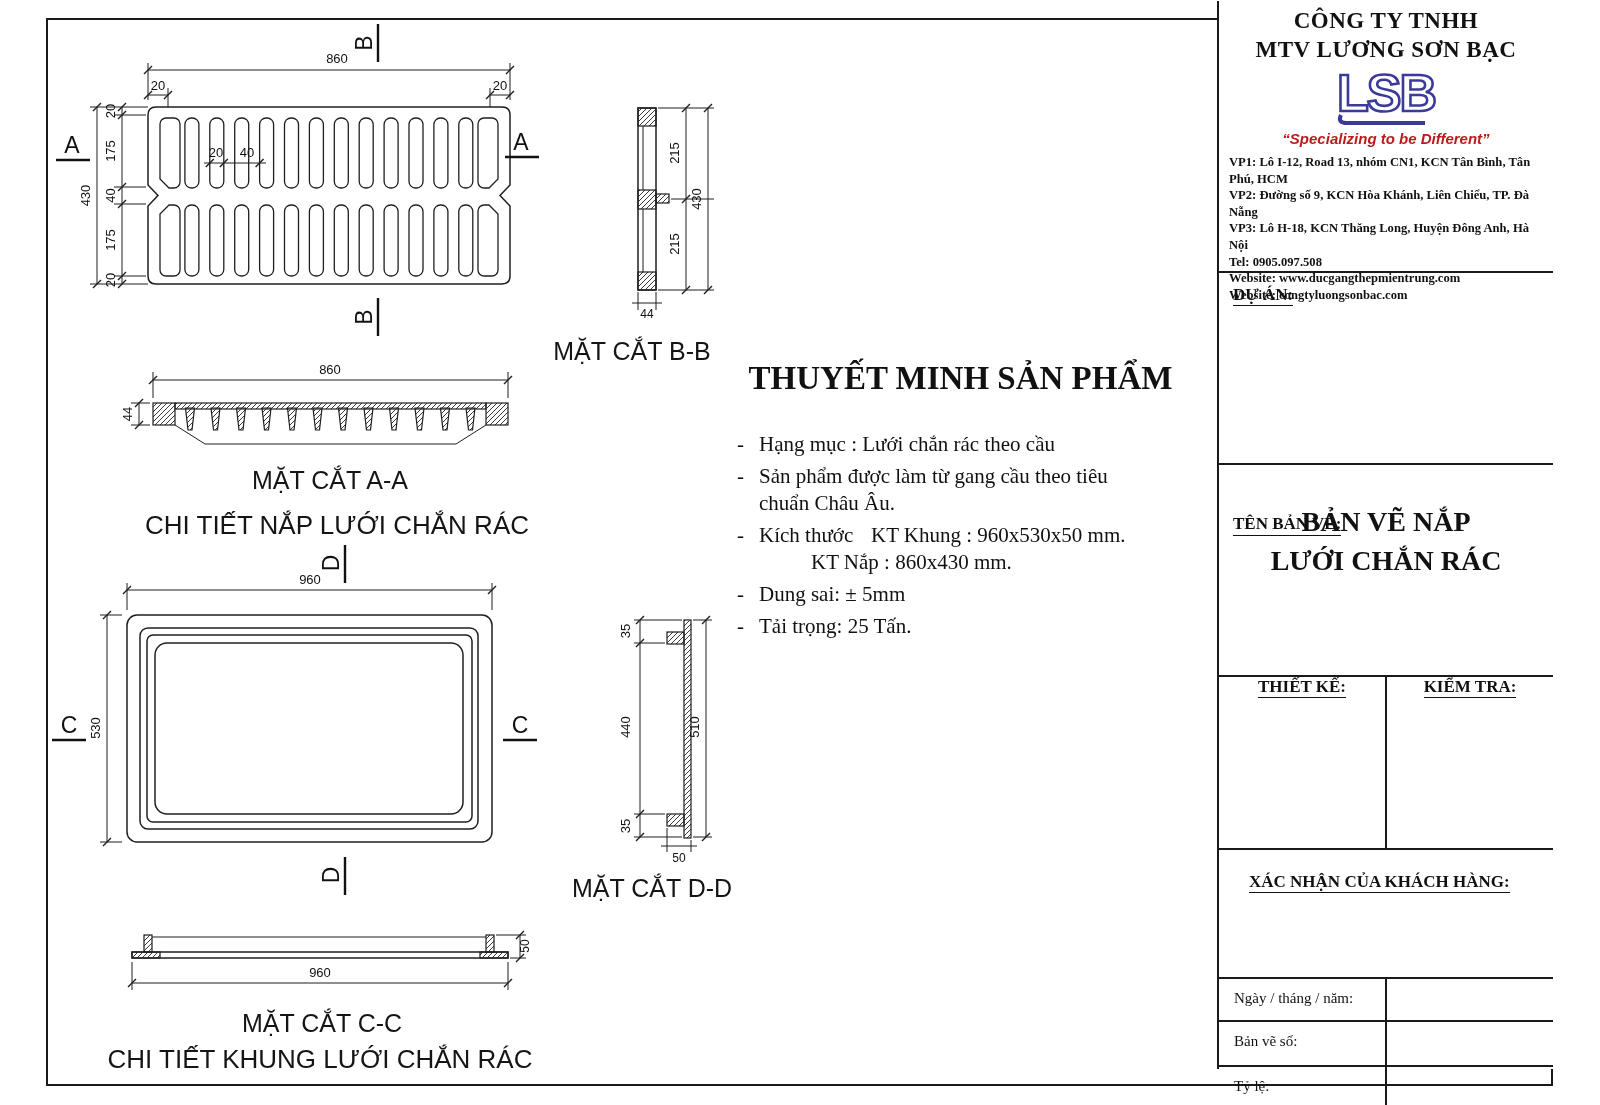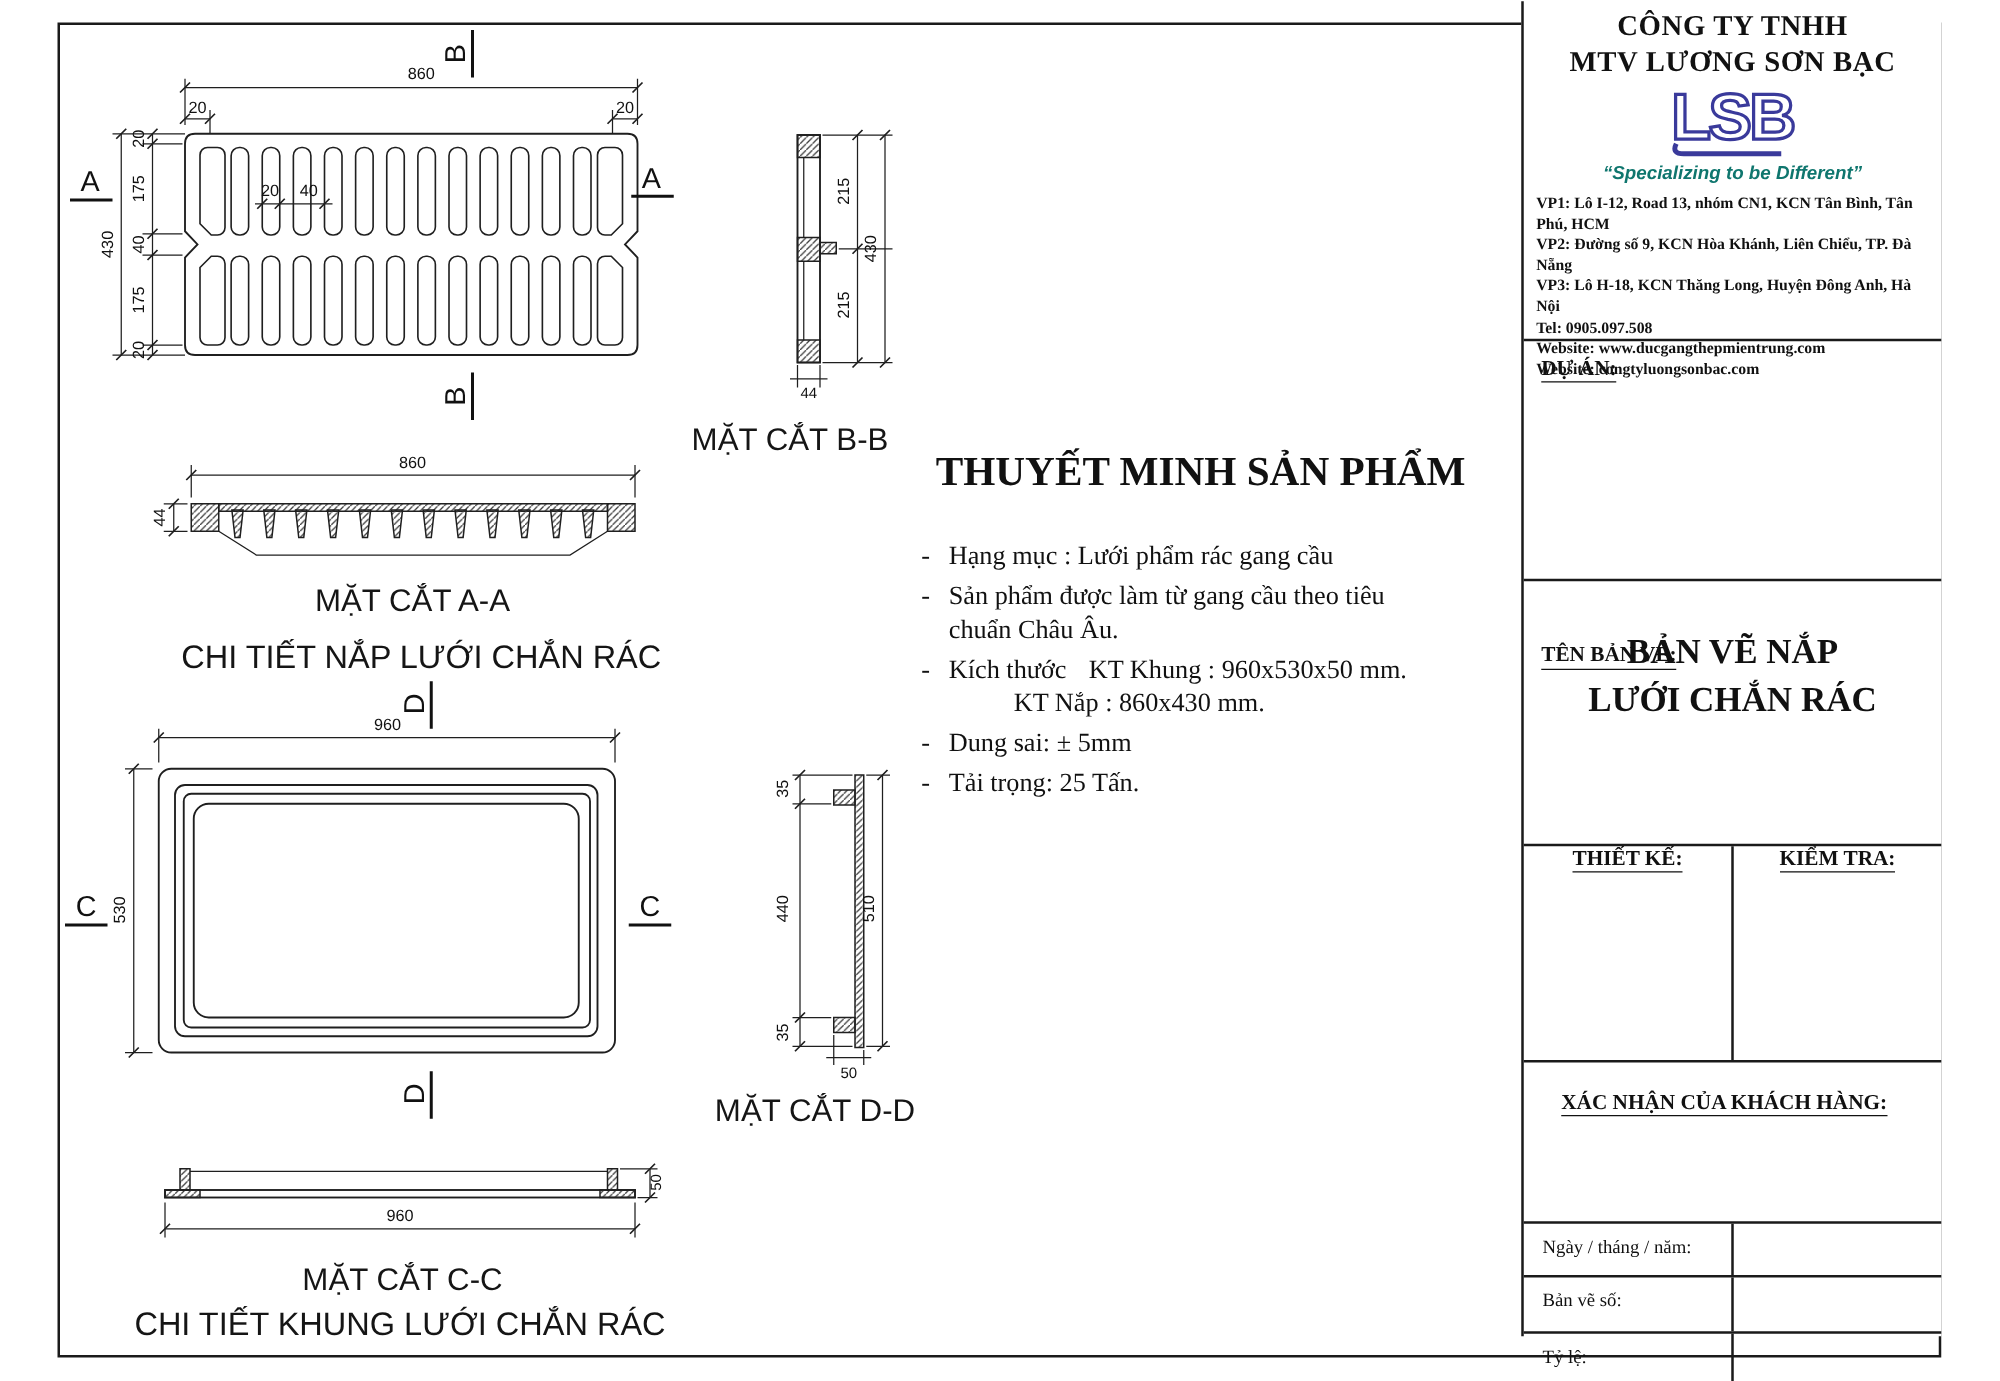--- a/index.html
+++ b/index.html
@@ -35,21 +35,21 @@
   .kt-line{display:flex;}
   .kt-label{flex:0 0 112px;}
   .kt-indent{margin-left:52px;}
   
   .tb{position:absolute;left:1217px;top:1px;width:336px;height:1068px;
       border-left:2.5px solid #1a1a1a;box-sizing:border-box;background:#fff;}
   .tb-sec{box-sizing:border-box;border-bottom:2.5px solid #1a1a1a;position:relative;}
   .tb-company{height:265px;text-align:center;}
   .co-name{font-size:23px;font-weight:bold;margin-top:7px;letter-spacing:.5px;}
   .co-logo{margin:2px auto 0 auto;display:block;}
-  .co-slogan{font-size:15px;font-weight:bold;font-style:italic;color:#0f766e;
+  .co-slogan{font-size:15px;font-weight:bold;font-style:italic;color:#b91c1c;
              font-family:"Liberation Sans", sans-serif;margin-top:1px;}
   .co-addr{text-align:left;font-size:12.6px;font-weight:bold;line-height:1.32;
            margin:7px 4px 0 10px;}
   .tb-duan{height:192px;}
   .tb-ten{height:175px;text-align:center;}
   .tb-design{height:173px;display:flex;}
   .tb-xacnhan{height:129px;}
   .tb-row{height:43px;display:flex;}
   .tb-row2{height:45px;display:flex;}
   .tb-row3{height:46px;display:flex;border-bottom:none;}
@@ -254,21 +254,21 @@
     <text class="viewtitle" x="322" y="1032" text-anchor="middle">MẶT CẮT C-C</text>
     <text class="viewsub" x="320" y="1068" text-anchor="middle">CHI TIẾT KHUNG LƯỚI CHẮN RÁC</text>
   </g>
 </svg>
 
 <div class="notes">
   <div class="notes-title">THUYẾT MINH SẢN PHẨM</div>
   <div class="notes-list">
     <div class="note-row">
       <span class="note-dash">-</span>
-      <span class="note-body">Hạng mục : Lưới phẩm rác gang cầu</span>
+      <span class="note-body">Hạng mục : Lưới chắn rác theo cầu</span>
     </div>
     <div class="note-row">
       <span class="note-dash">-</span>
       <span class="note-body">
         <span>Sản phẩm được làm từ gang cầu theo tiêu</span><br>
         <span>chuẩn Châu Âu.</span>
       </span>
     </div>
     <div class="note-row">
       <span class="note-dash">-</span>

